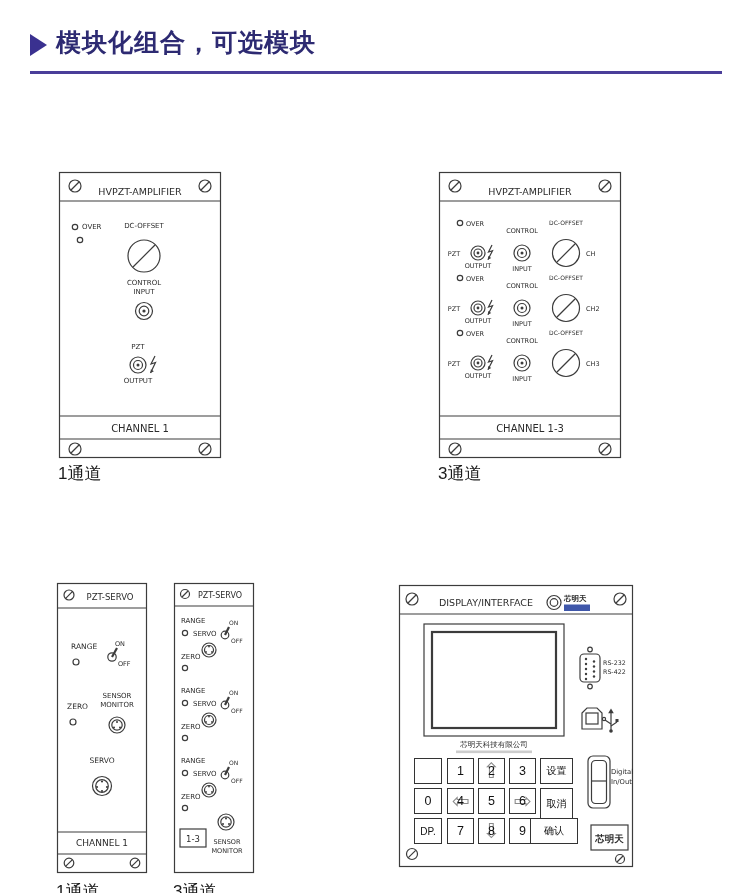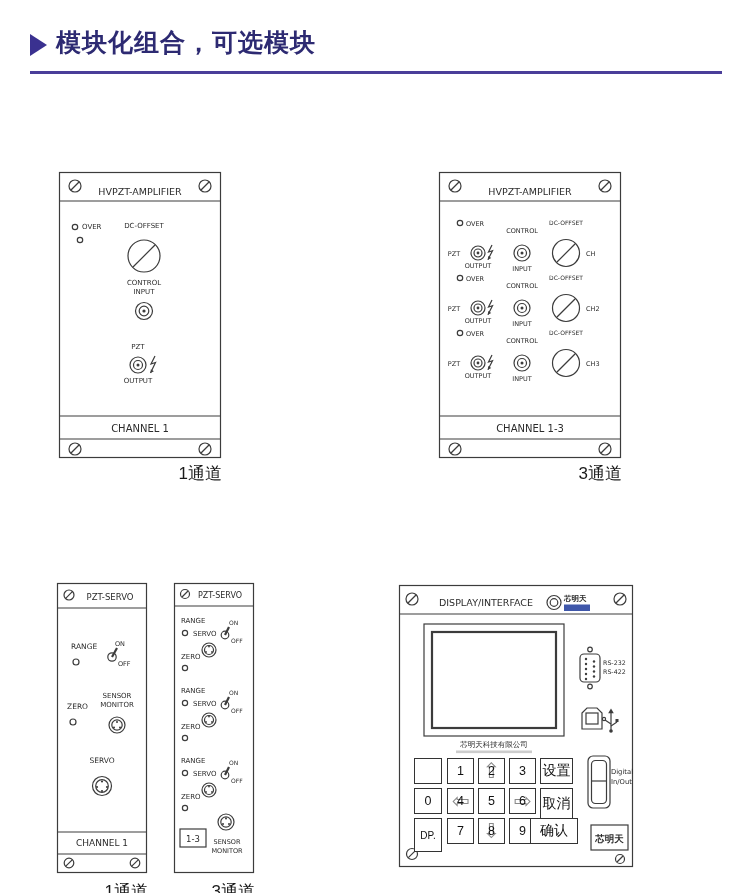--- a/index.html
+++ b/index.html
@@ -5,35 +5,35 @@
   * { margin:0; padding:0; box-sizing:border-box; }
   html,body { background:#ffffff; }
   .page { position:relative; width:750px; height:893px; background:#fff; overflow:hidden;
           font-family:"Liberation Sans","DejaVu Sans",sans-serif;margin-top:16px; }
   
   .hdr-tri { position:absolute; left:30px; top:18px; width:0; height:0;
              border-left:17px solid #3a3190; border-top:11px solid transparent; border-bottom:11px solid transparent; }
   .hdr-title { position:absolute; left:56px; top:10px; font-size:25px; font-weight:bold; color:#2d2a72; letter-spacing:1px; }
   .hdr-rule { position:absolute; left:30px; top:55px; width:692px; height:3px; background:#4a3e99; }
   .sec { position:absolute; font-size:21px; color:#4e41a4; letter-spacing:1px; }
-  .cap { position:absolute; text-align:right; font-size:17px; color:#1a1a1a; }
+  .cap { position:absolute; text-align:left; font-size:17px; color:#1a1a1a; }
   
   svg { position:absolute; overflow:visible; }
   svg .ln  { fill:none; stroke:#3c3c3c; stroke-width:1.2; }
   svg .ln2 { fill:none; stroke:#3c3c3c; stroke-width:2.2; }
   svg .fl  { fill:#3c3c3c; stroke:none; }
   svg text { fill:#2b2b2b; font-family:"DejaVu Sans","Liberation Sans",sans-serif; }
   
   .disp { position:absolute; left:398px; top:568px; width:236px; height:284px; }
   .key { position:absolute; border:1.3px solid #333; background:#fff; z-index:2;
          display:flex; align-items:center; justify-content:center; font-size:12.5px; color:#111; }
   .karrow { position:absolute; left:50%; top:50%; transform:translate(-50%,-54%);
             font-size:21px; color:#8a8a8a; z-index:0; line-height:1; }
   .klabel { position:relative; z-index:1; }
-  .kcn { font-size:14px; }
+  .kcn { font-size:10px; }
   .ksm { font-size:10px; }
 </style>
 </head>
 <body>
 
 <div class="page">
 
   <span class="hdr-tri"></span>
   <h1 class="hdr-title">模块化组合，可选模块</h1>
   <div class="hdr-rule"></div>
@@ -433,21 +433,21 @@
         <span class="klabel">5</span>
       </div>
     <div class="key" style="left:111px;top:204px;width:27px;height:26px">
         <span class="karrow">⇨</span>
         <span class="klabel">6</span>
       </div>
     <div class="key kcn" style="left:142px;top:204px;width:33px;height:32px">
         <span class="klabel">取消</span>
       </div>
 
-    <div class="key ksm" style="left:16px;top:234px;width:28px;height:34px">
+    <div class="key ksm" style="left:16px;top:234px;width:28px;height:26px">
         <span class="klabel">DP.</span>
       </div>
     <div class="key" style="left:49px;top:234px;width:27px;height:26px">
         <span class="klabel">7</span>
       </div>
     <div class="key" style="left:80px;top:234px;width:27px;height:26px">
         <span class="karrow">⇩</span>
         <span class="klabel">8</span>
       </div>
     <div class="key" style="left:111px;top:234px;width:27px;height:26px">

